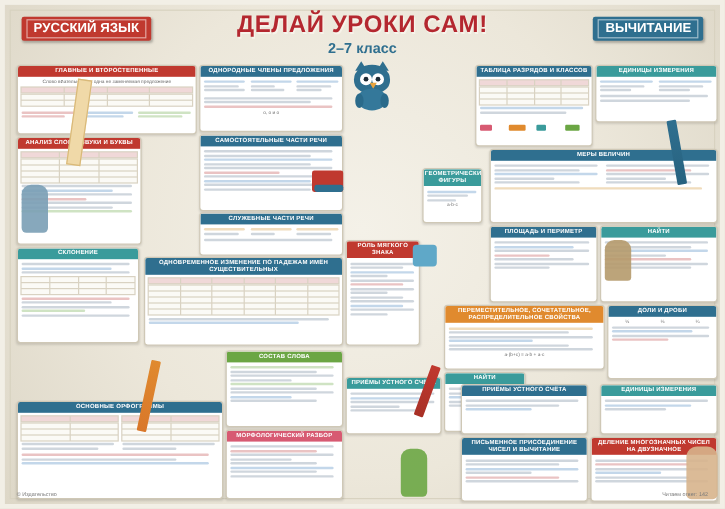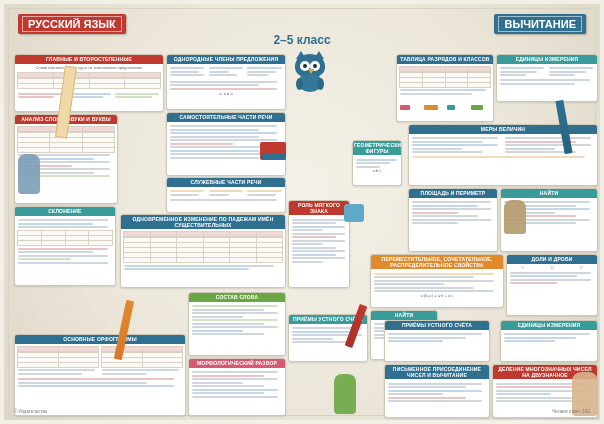--- a/index.html
+++ b/index.html
@@ -113,21 +113,22 @@
   .footer.r{right:10px;}
 </style>
 </head>
 <body>
 
 <div class="poster">
   <div class="paper-edge"></div>
 
   <div class="hdr">
     <div class="banner left">РУССКИЙ ЯЗЫК</div>
-    <div class="title-sub">2–5 класс</div>
+    <div class="title-main">ДЕЛАЙ УРОКИ САМ!</div>
+    <div class="title-sub">2–7 класс</div>
     <div class="banner right">ВЫЧИТАНИЕ</div>
   </div>
 
   <div class="owl">
     <div class="ear-l"></div>
       <div class="ear-r"></div>
     <div class="head">
       <div class="eye l">
           <div class="pupil"></div>
         </div>

